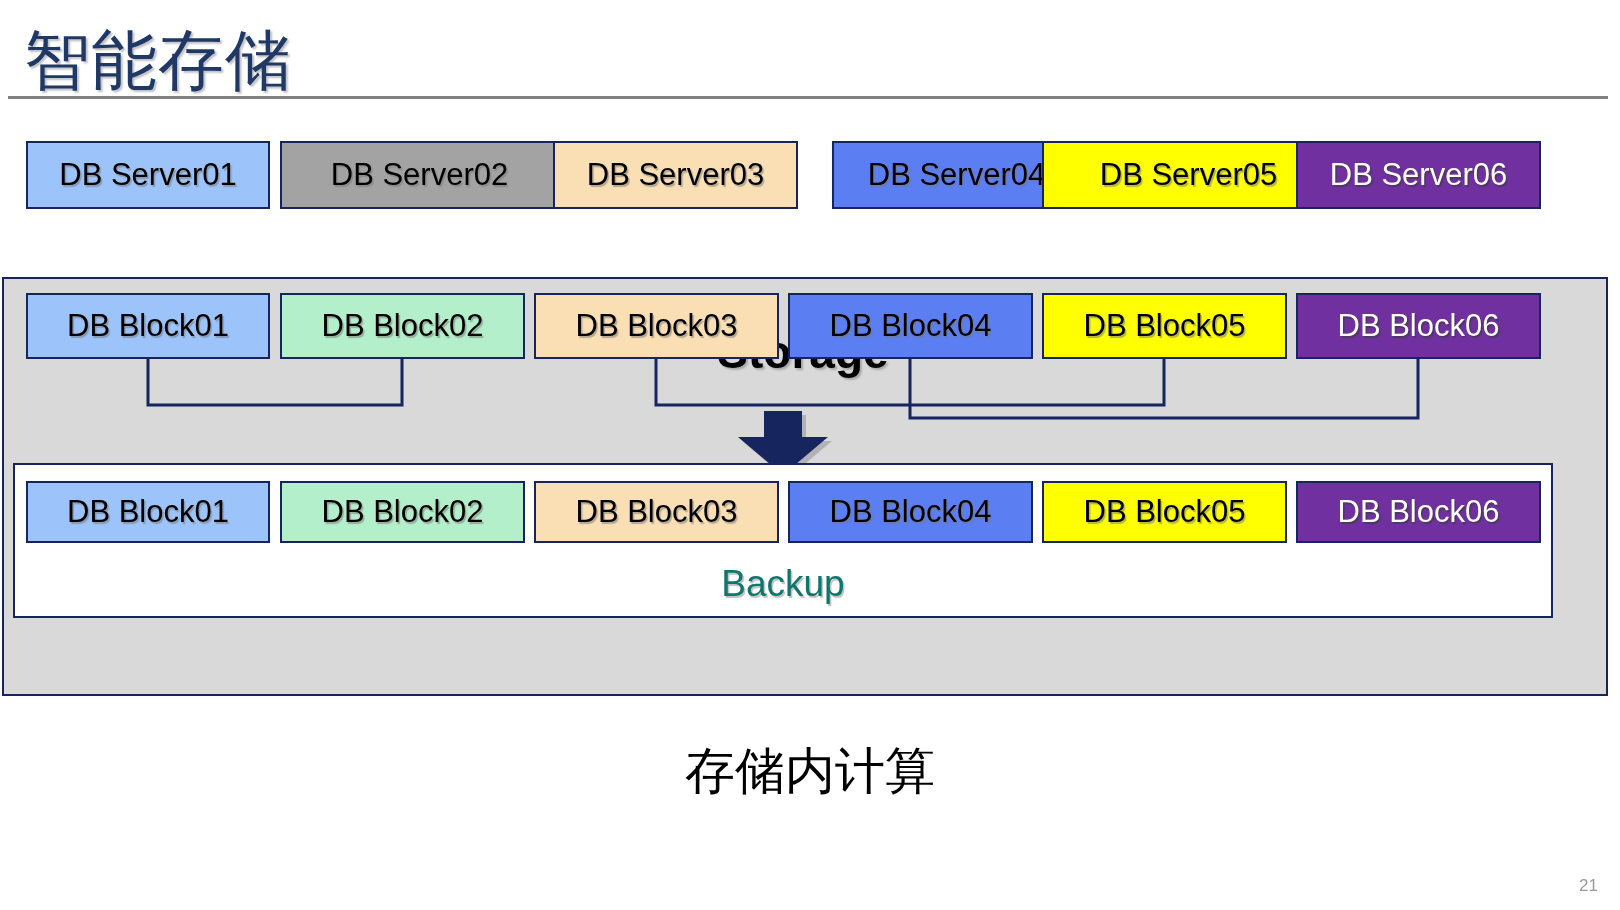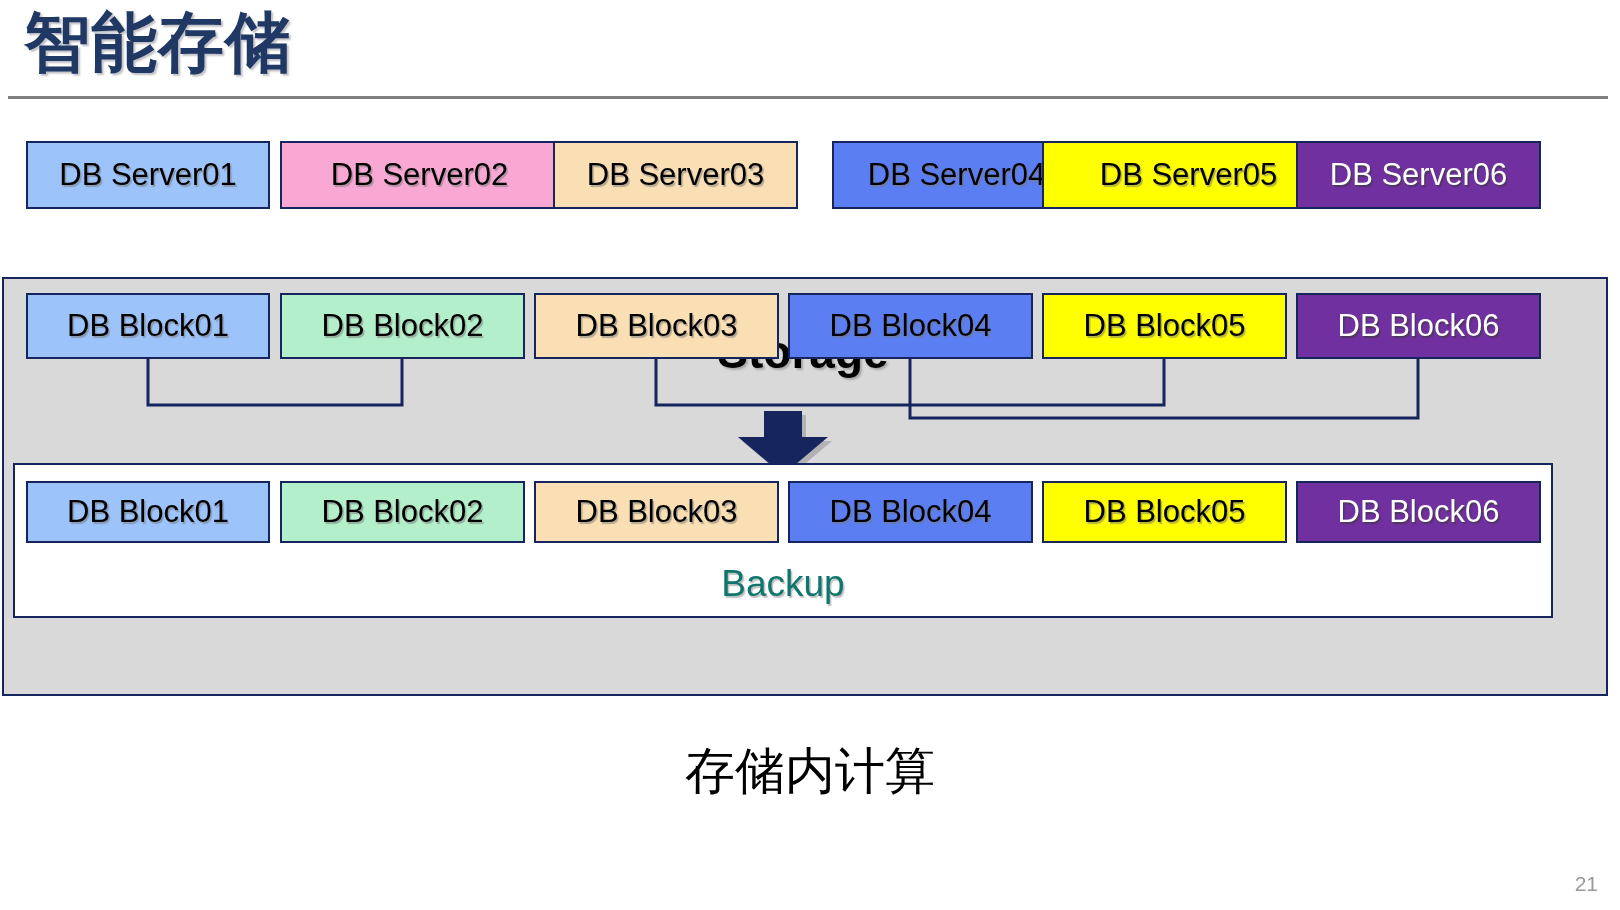--- a/index.html
+++ b/index.html
@@ -13,24 +13,24 @@
     position: relative;
     overflow: hidden;
     font-family: "Liberation Sans", sans-serif;
     background: #ffffff;
   }
 
   
   #slide-title {
     position: absolute;
     left: 24px;
-    top: 0;
+    top: 18px;
     font-size: 66px;
     line-height: 84px;
-    font-weight: 700;
+    font-weight: 400;
     color: #1F3864;
     letter-spacing: 1px;
     text-shadow: 2px 2px 2px rgba(140,140,150,0.55);
     white-space: nowrap;
   }
   #title-rule {
     position: absolute;
     left: 8px;
     top: 96px;
     width: 1600px;
@@ -131,35 +131,35 @@
     line-height: 72px;
     color: #000000;
     font-family: "Liberation Sans", sans-serif;
   }
   #caption div { white-space: nowrap; }
 
   #page-number {
     position: absolute;
     right: 22px;
     bottom: 14px;
-    font-size: 21px;
+    font-size: 17px;
     color: #9A9A9A;
   }
 </style>
 </head>
 <body>
 
 <div id="slide-title">智能存储</div>
 <div id="title-rule"></div>
 
 <div id="server-row">
     <div class="box light" style="left: 26px; width: 244px; background: rgb(156, 195, 250); color: rgb(0, 0, 0);">
       <span>DB Server01</span>
     </div>
-    <div class="box light" style="left: 280px; width: 279px; background: #f9a8d4; color: rgb(0, 0, 0);">
+    <div class="box light" style="left: 280px; width: 279px; background: #a3a3a3; color: rgb(0, 0, 0);">
       <span>DB Server02</span>
     </div>
     <div class="box light" style="left: 553px; width: 245px; background: rgb(250, 223, 180); color: rgb(0, 0, 0);">
       <span>DB Server03</span>
     </div>
     <div class="box light" style="left: 832px; width: 249px; background: rgb(91, 127, 242); color: rgb(0, 0, 0);">
       <span>DB Server04</span>
     </div>
     <div class="box light" style="left: 1042px; width: 293px; background: rgb(255, 255, 0); color: rgb(0, 0, 0);">
       <span>DB Server05</span>

